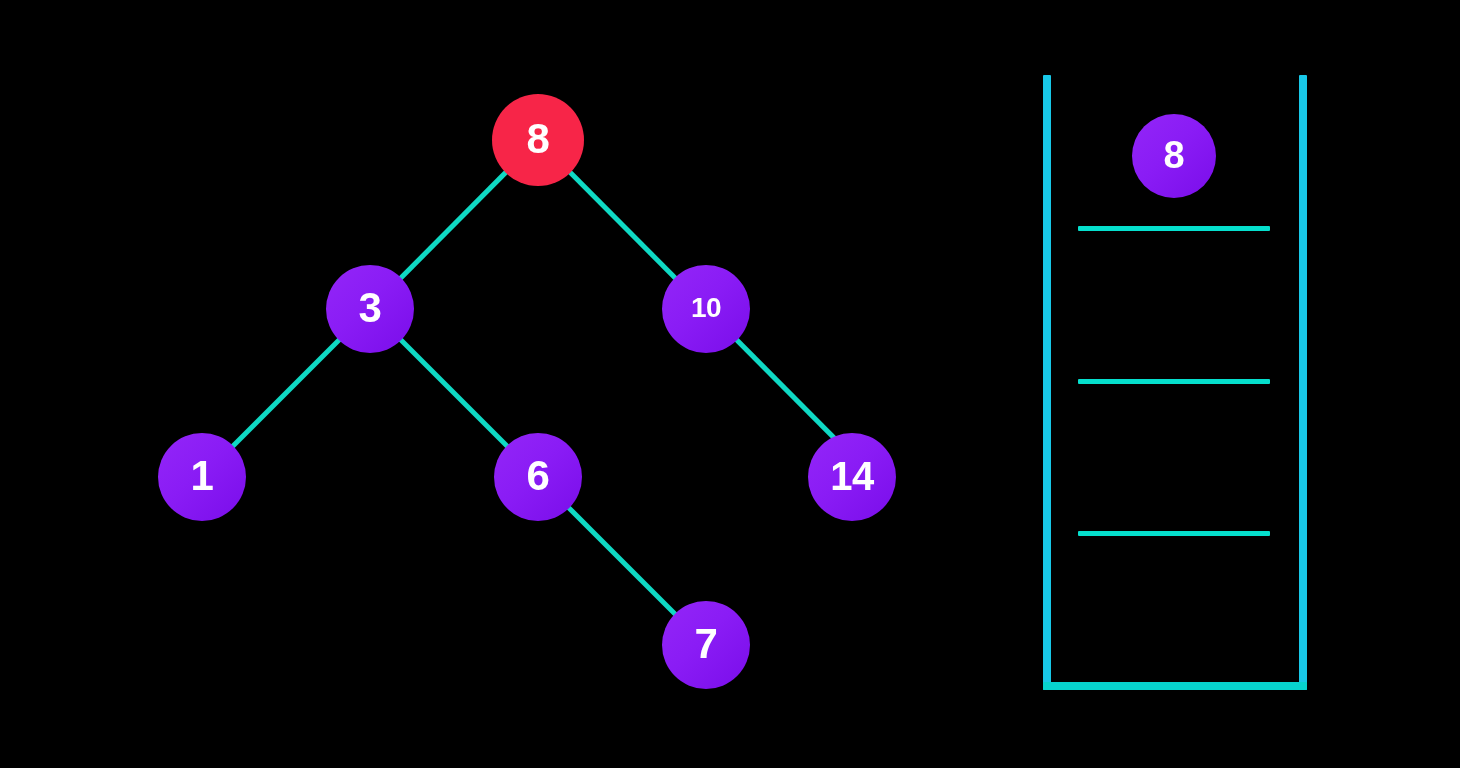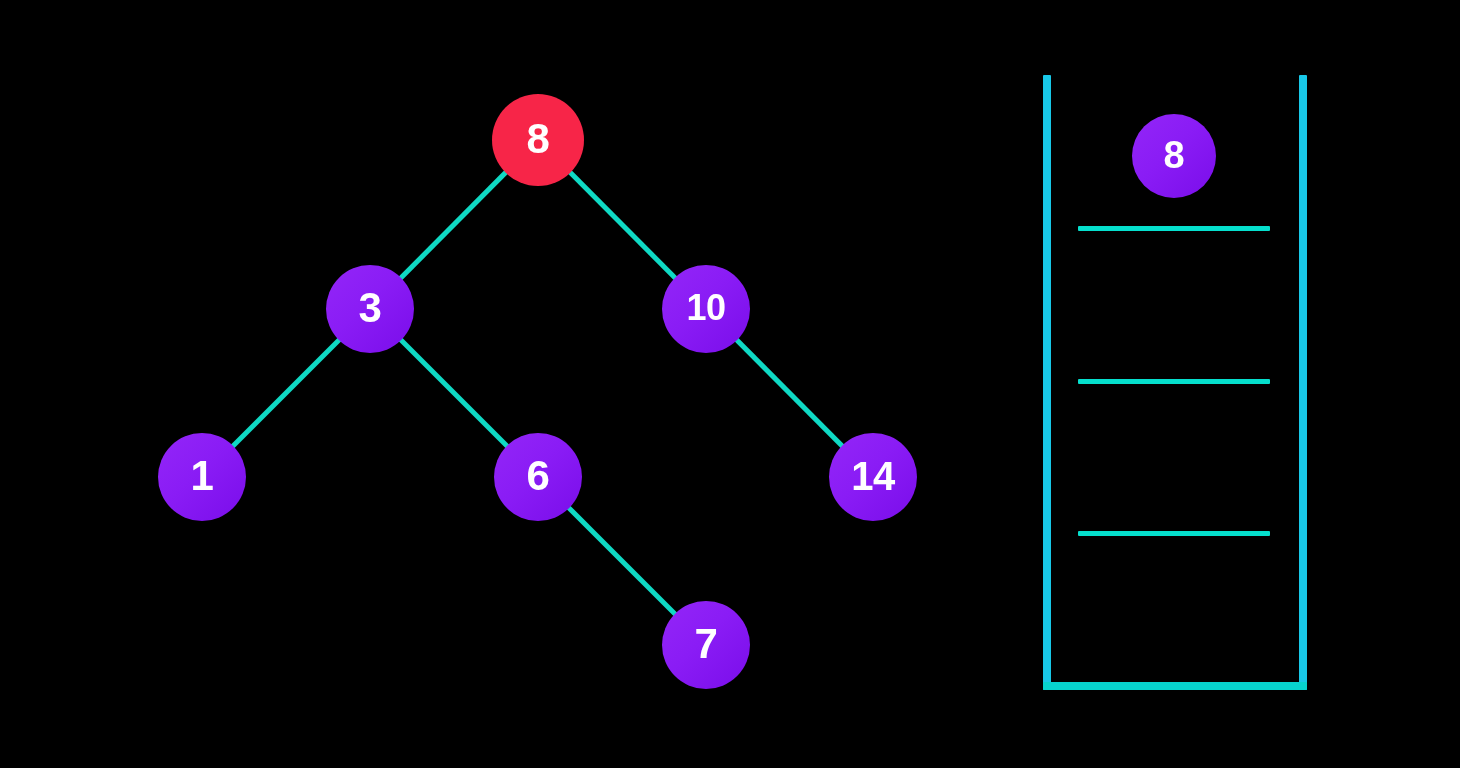--- a/index.html
+++ b/index.html
@@ -88,30 +88,30 @@
       <line x1="538" y1="477" x2="706" y2="645" stroke="#0FD9C4" stroke-width="5" stroke-linecap="butt"></line>
     </svg>
 
   <div id="tree-nodes">
       <div class="node node-highlight" style="left: 492px; top: 94px; width: 92px; height: 92px; font-size: 42px;">
         <span class="node-label">8</span>
       </div>
       <div class="node node-default" style="left: 326px; top: 265px; width: 88px; height: 88px; font-size: 42px;">
         <span class="node-label">3</span>
       </div>
-      <div class="node node-default" style="left: 662px; top: 265px; width: 88px; height: 88px; font-size: 36px;">
+      <div class="node node-default" style="left: 662px; top: 265px; width: 88px; height: 88px; font-size: 28px;">
         <span class="node-label">10</span>
       </div>
       <div class="node node-default" style="left: 158px; top: 433px; width: 88px; height: 88px; font-size: 42px;">
         <span class="node-label">1</span>
       </div>
       <div class="node node-default" style="left: 494px; top: 433px; width: 88px; height: 88px; font-size: 42px;">
         <span class="node-label">6</span>
       </div>
-      <div class="node node-default" style="left: 829px; top: 433px; width: 88px; height: 88px; font-size: 40px;">
+      <div class="node node-default" style="left: 808px; top: 433px; width: 88px; height: 88px; font-size: 40px;">
         <span class="node-label">14</span>
       </div>
       <div class="node node-default" style="left: 662px; top: 601px; width: 88px; height: 88px; font-size: 42px;">
         <span class="node-label">7</span>
       </div>
     </div>
 
   <div id="stack-frame">
       <div class="stack-rail" style="left: 1043px; top: 75px; width: 8px; height: 615px;"></div>
       <div class="stack-rail" style="left: 1299px; top: 75px; width: 8px; height: 615px;"></div>

